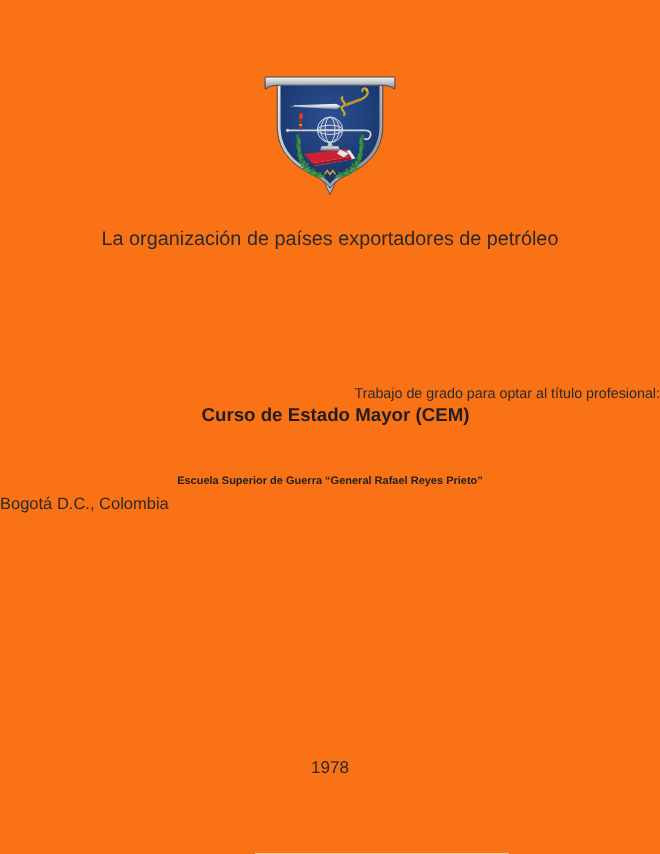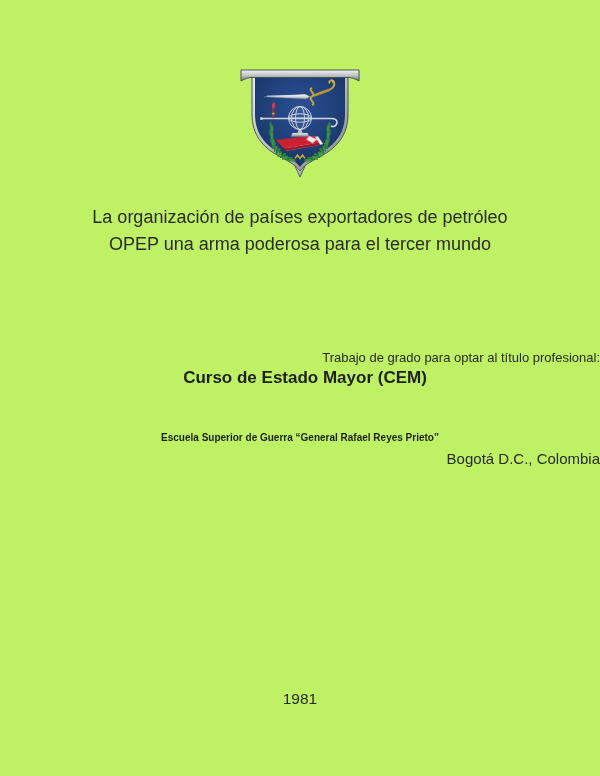--- a/index.html
+++ b/index.html
@@ -4,21 +4,21 @@
 <style>
   html, body {
     margin: 0;
     padding: 0;
     background: #ffffff;
   }
   .page {
     position: relative;
     width: 600px;
     height: 776px;
-    background: #bef264;
+    background: #f97316;
     font-family: "Liberation Sans", sans-serif;
     color: #262626;
     overflow: hidden;
   }
   .crest {
     position: absolute;
     left: 240px;
     top: 69px;
     width: 120px;
     height: 108px;
@@ -64,21 +64,21 @@
     font-size: 10px;
     font-weight: bold;
     line-height: 21px;
     color: #1f1f1f;
   }
   .institution-location {
     position: absolute;
     left: 0;
     right: 0;
     top: 449px;
-    text-align: right;
+    text-align: left;
     font-size: 15px;
     line-height: 20px;
     color: #2a2a2a;
   }
   .year {
     position: absolute;
     left: 0;
     right: 0;
     top: 689px;
     text-align: center;
@@ -191,24 +191,23 @@
         <path d="M72,19 C67,21 77,25 72,27.5 C67,30 77,34 72,36" stroke="#c8a635" stroke-width="2" fill="none"></path>
         <line x1="74" y1="26.5" x2="89" y2="21" stroke="#b9952c" stroke-width="2.6"></line>
         <path d="M89,21 C93,19.2 96,15.5 93.2,12.3 C91.2,10.2 88.2,12.2 89.8,14.4" stroke="#c8a635" stroke-width="2" fill="none"></path>
         <circle cx="93.2" cy="12.6" r="1.3" fill="#d7b24a"></circle>
       </g>
     </svg>
   </div>
 
   <div class="title-block">
     <div>La organización de países exportadores de petróleo</div>
-    <div>OPEP una arma poderosa para el tercer mundo</div>
   </div>
 
   <div class="degree-note">Trabajo de grado para optar al título profesional:</div>
   <div class="degree-program">Curso de Estado Mayor (CEM)</div>
 
   <div class="institution-name">Escuela Superior de Guerra “General Rafael Reyes Prieto”</div>
   <div class="institution-location">Bogotá D.C., Colombia</div>
 
-  <div class="year">1981</div>
+  <div class="year">1978</div>
 
 </div>
 
 </body></html>

